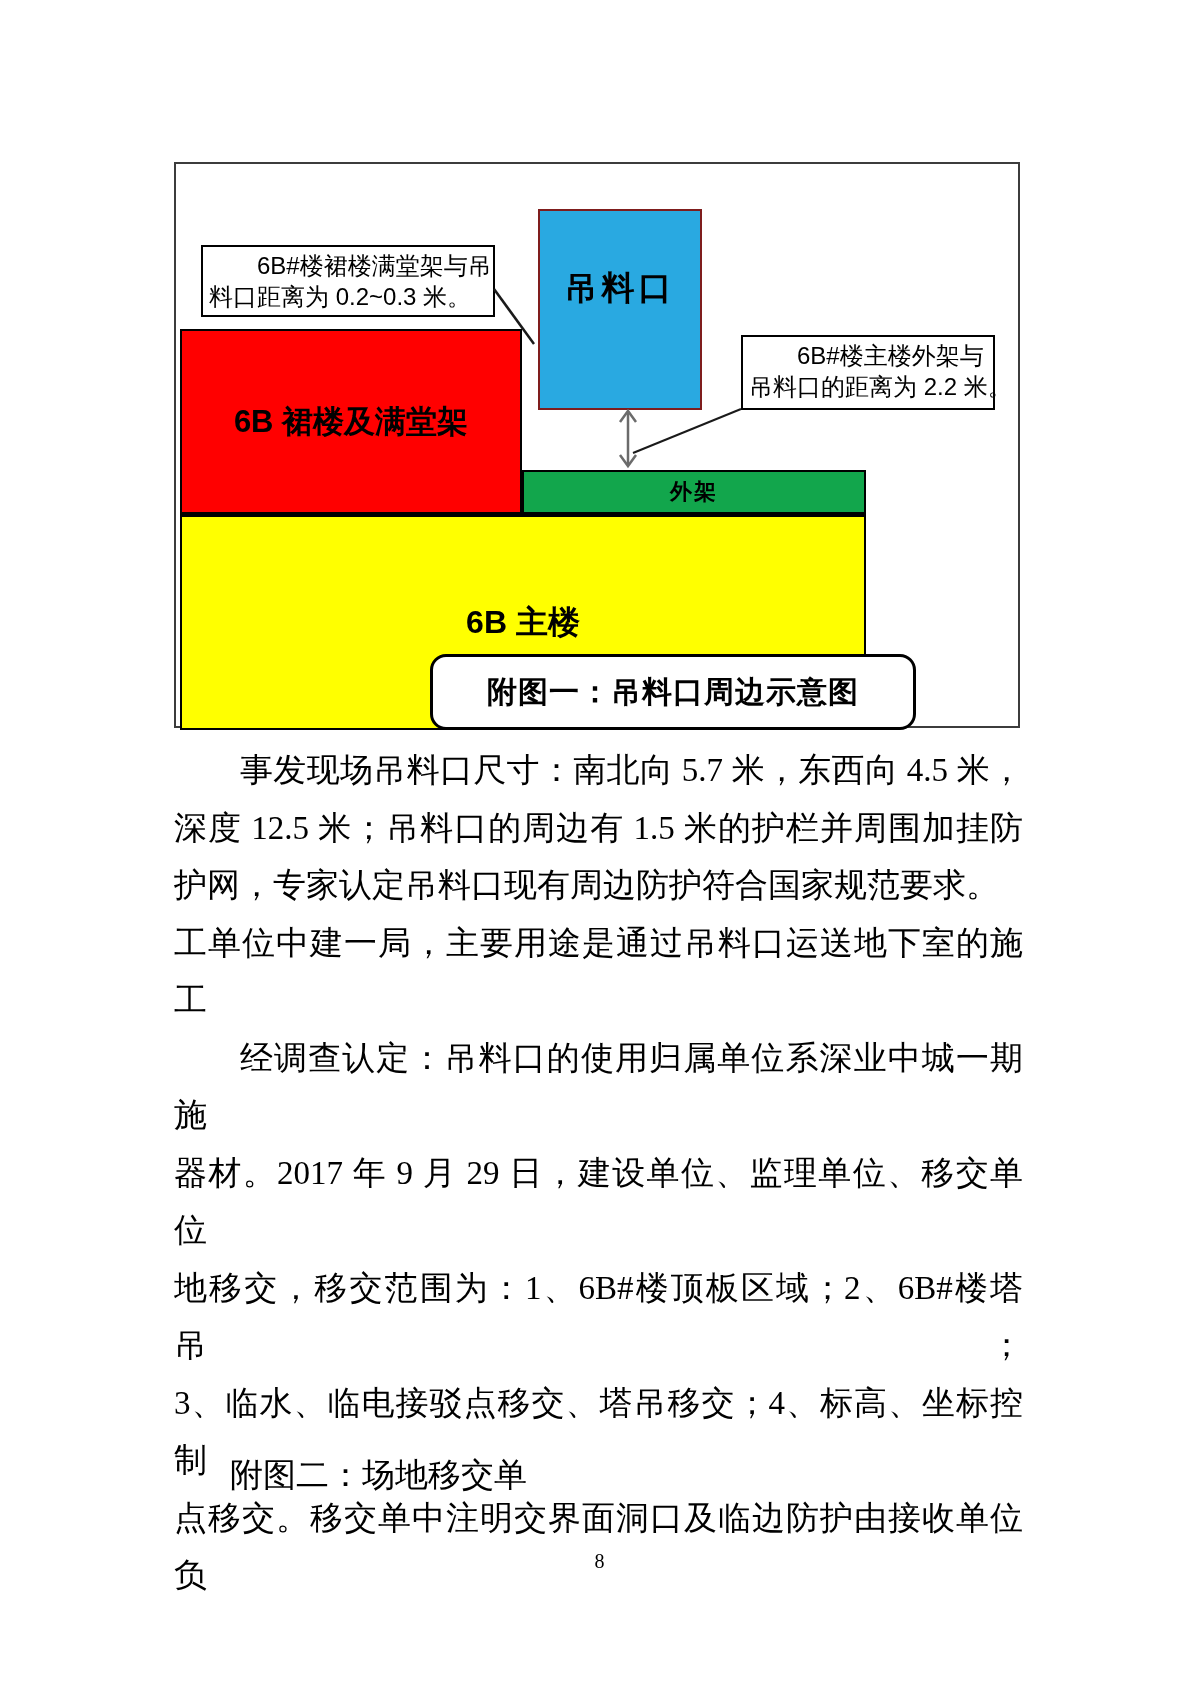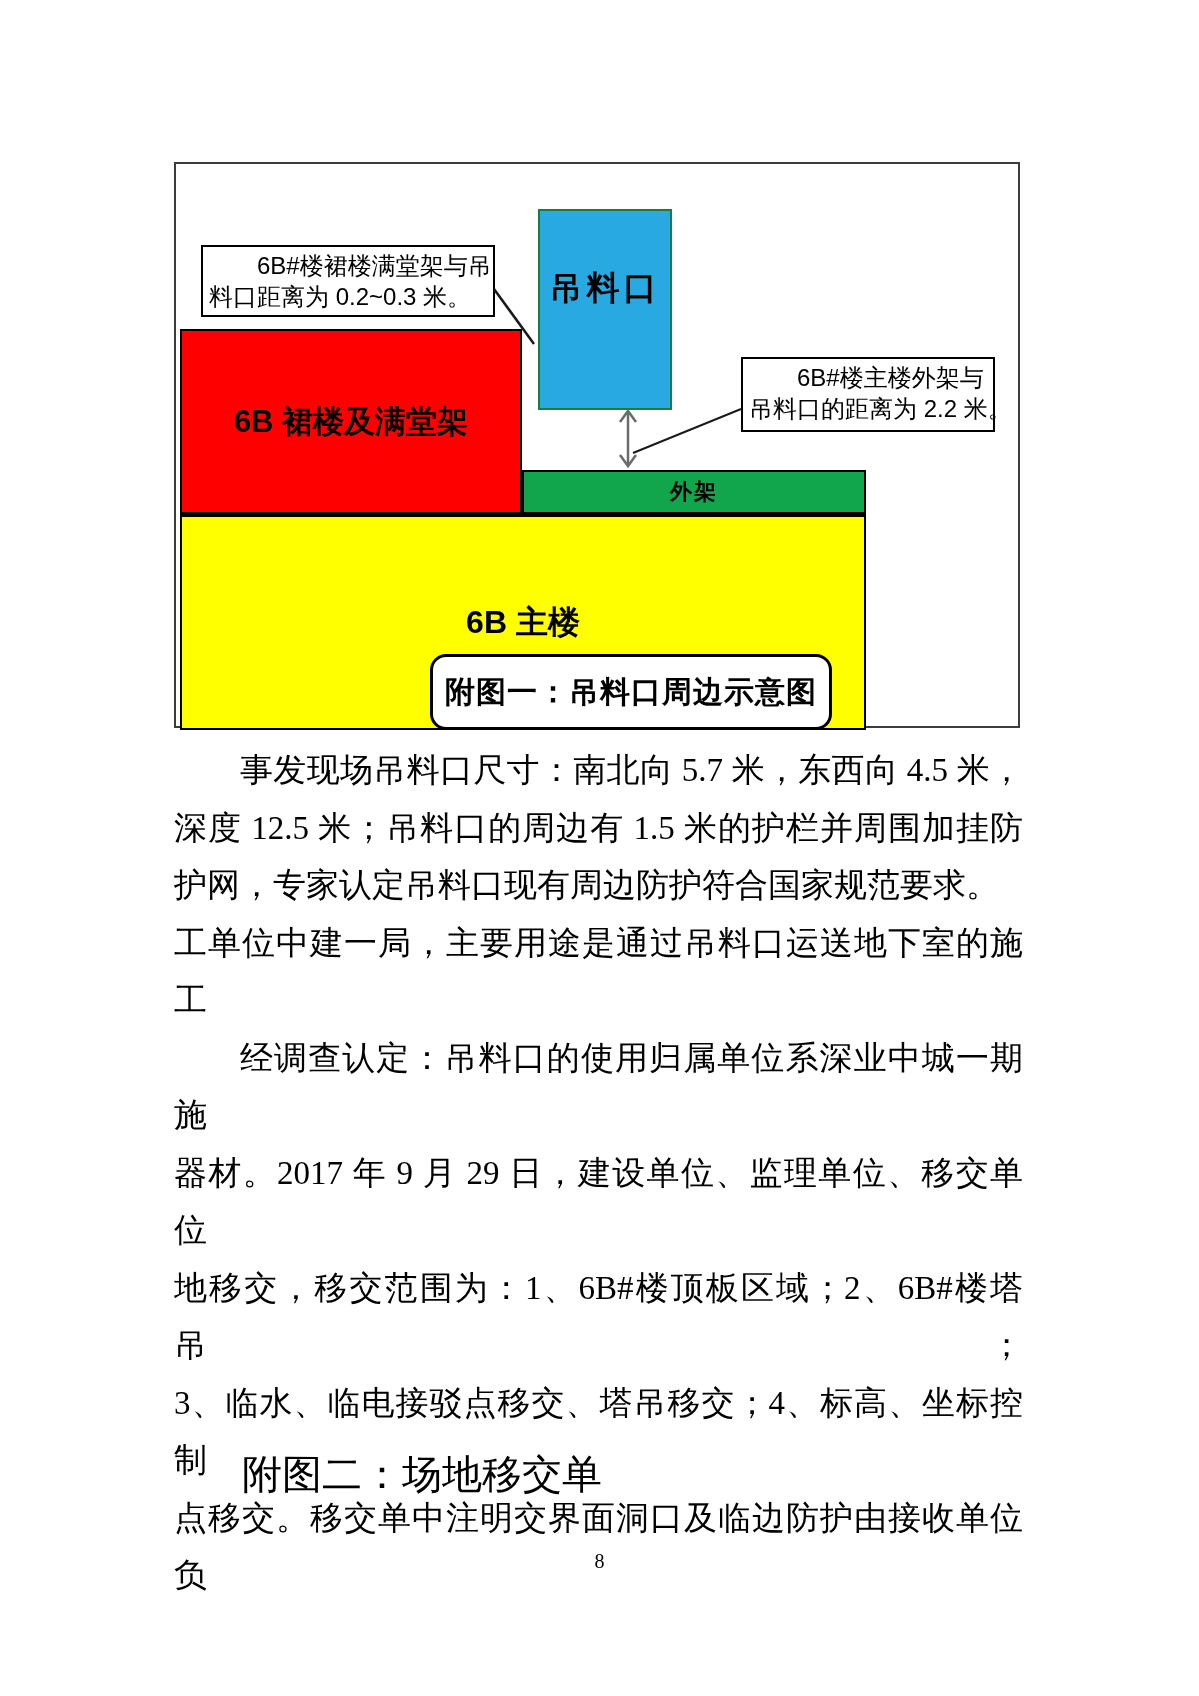--- a/index.html
+++ b/index.html
@@ -15,59 +15,59 @@
   #figure-frame{
     position:absolute;left:174px;top:162px;width:846px;height:566px;
     border:2px solid #3c3c3c;background:#fff;box-sizing:border-box;
   }
   .fig-abs{position:absolute;box-sizing:border-box;}
   .fig-box{
     display:flex;align-items:center;justify-content:center;
     font-family:"Liberation Sans","DejaVu Sans",sans-serif;
     font-weight:bold;text-align:center;
   }
-  #box-hoist{left:536px;top:207px;width:134px;height:201px;
-    border:2px solid #15803d;font-size:33px;letter-spacing:4px;
+  #box-hoist{left:536px;top:207px;width:164px;height:201px;
+    border:2px solid #7f1d1d;font-size:33px;letter-spacing:4px;
     padding-bottom:42px;}
   #box-podium{left:178px;top:327px;width:342px;height:185px;
     border:2px solid #000;font-size:31px;}
   #box-scaffold{left:520px;top:468px;width:344px;height:44px;
     border:2px solid #000;font-size:22px;letter-spacing:2px;}
   #box-tower{left:178px;top:512px;width:686px;height:216px;
     border:2px solid #000;border-top-width:3px;
     align-items:flex-start;font-size:32px;}
   #box-tower .tower-label{margin-top:84px;}
   .callout{
     background:#fff;border:2px solid #000;
     font-family:"Liberation Sans","DejaVu Sans",sans-serif;
     font-size:24px;line-height:31px;padding:3px 6px;
   }
   #callout-left{left:199px;top:243px;width:294px;height:72px;}
   #callout-right{left:739px;top:333px;width:254px;height:75px;}
   .callout .l1{text-indent:2em;white-space:nowrap;}
   .callout .l2{white-space:nowrap;}
   #fig-caption{
-    left:428px;top:652px;width:402px;height:76px;
+    left:428px;top:652px;width:486px;height:76px;
     background:#fff;border:3px solid #000;border-radius:16px;
     display:flex;align-items:center;justify-content:center;
     font-family:"Liberation Sans","DejaVu Sans",sans-serif;
     font-weight:bold;font-size:30px;letter-spacing:1px;
   }
   #fig-overlay{position:absolute;left:174px;top:162px;pointer-events:none;}
   
   #body-text{
     position:absolute;left:174px;top:742px;width:849px;
     font-size:33px;line-height:57.5px;
   }
   .bline{width:849px;}
   .bline.just{text-align:justify;text-align-last:justify;}
   .bline.ind{text-indent:2em;}
   #fig2-caption{
     position:absolute;left:174px;top:1452px;width:849px;
-    font-size:40px;line-height:46px;text-indent:1.7em;
+    font-size:33px;line-height:46px;text-indent:1.7em;
   }
   #page-number{
     position:absolute;left:0;top:1550px;width:1199px;
     text-align:center;font-size:20px;
   }
 </style>
 </head>
 <body>
 
 <div id="page">
@@ -88,21 +88,21 @@
 
     <div class="fig-abs fig-box" id="box-tower" style="left: 4px; top: 350px; justify-content: center; background-color: rgb(255, 255, 0);">
       <span class="tower-label">6B 主楼</span>
     </div>
 
     <div class="fig-abs callout" id="callout-left" style="left:25px;top:81px;">
       <div class="l1">6B#楼裙楼满堂架与吊</div>
       <div class="l2">料口距离为 0.2~0.3 米。</div>
     </div>
 
-    <div class="fig-abs callout" id="callout-right" style="left:565px;top:171px;margin-top:22px;">
+    <div class="fig-abs callout" id="callout-right" style="left:565px;top:171px;">
       <div class="l1">6B#楼主楼外架与</div>
       <div class="l2">吊料口的距离为 2.2 米。</div>
     </div>
 
     <div class="fig-abs" id="fig-caption" style="left:254px;top:490px;">
       <span>附图一：吊料口周边示意图</span>
     </div>
   </div>
 
   <svg id="fig-overlay" width="846" height="566" viewBox="174 162 846 566">

